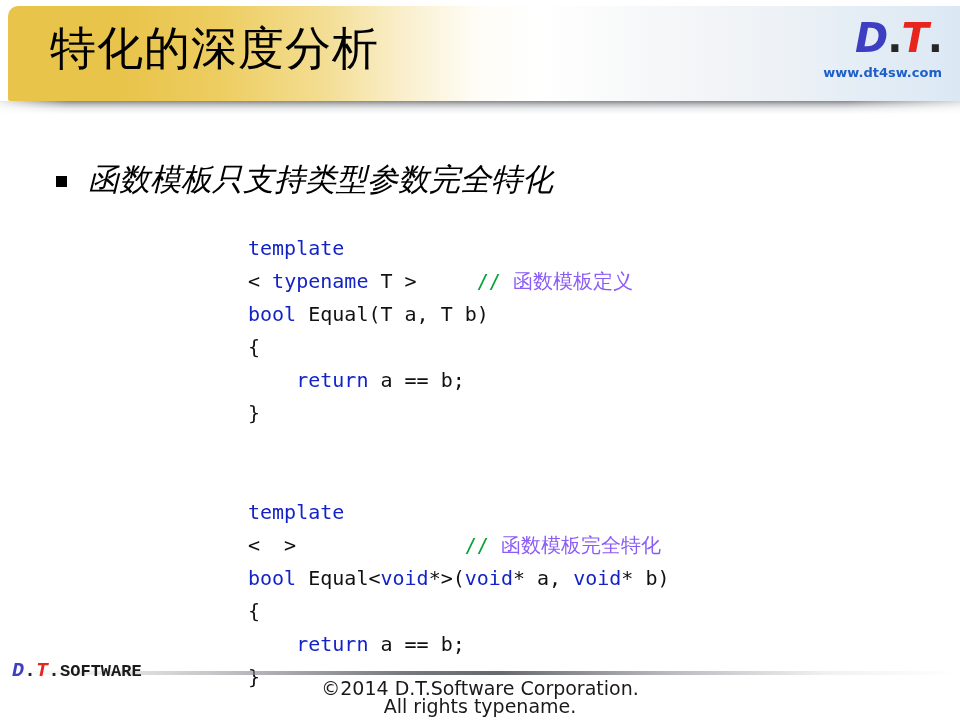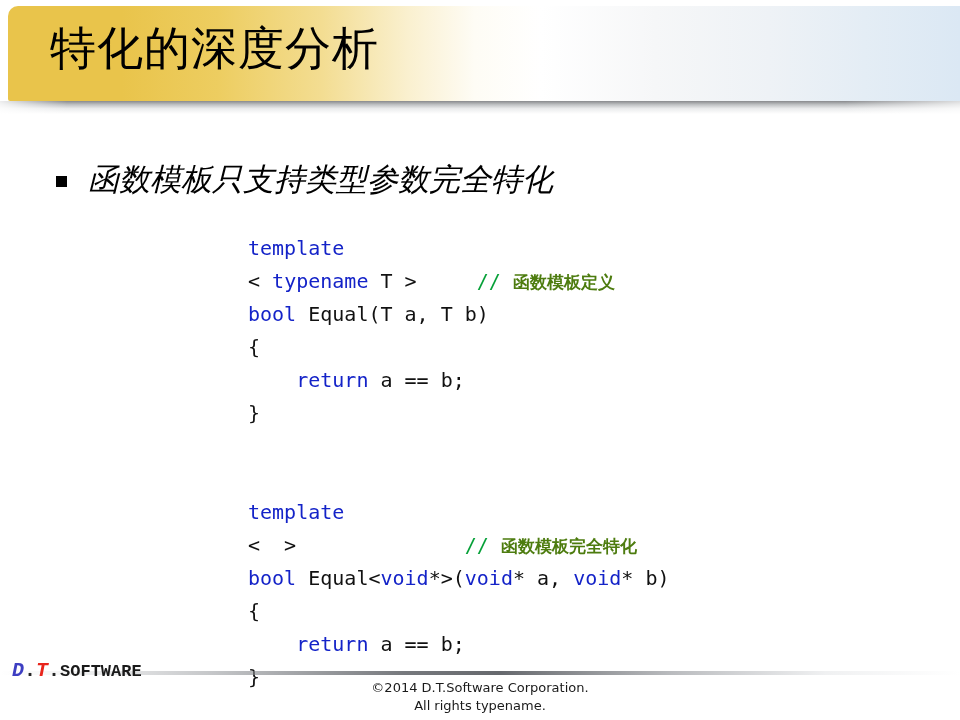--- a/index.html
+++ b/index.html
@@ -150,24 +150,24 @@
     line-height: 33px;
     color: #111111;
     white-space: pre;
     margin-left: 20px;
   }
   .code-line { height: 33px; white-space: pre; }
   .code-line.blank { height: 33px; }
   .kw   { color: #1423c8; }
   .cmt  { color: #06a038; }
   .cmt-cjk {
-    color: #4d7c0f;
-    font-family: "DejaVu Sans", sans-serif;
-    font-weight: bold;
-    font-size: 17px;
+    color: #8b5cf6;
+    font-family: "DejaVu Sans", sans-serif;
+    font-weight: normal;
+    font-size: 20px;
   }
   .id   { color: #111111; }
 
   
   .footer-rule {
     position: absolute;
     left: 0px;
     top: 671px;
     width: 960px;
     height: 4px;
@@ -198,21 +198,21 @@
     font-size: 17px;
     letter-spacing: 0px;
   }
   .footer-copy {
     position: absolute;
     left: 280px;
     top: 679px;
     width: 400px;
     text-align: center;
     font-family: "DejaVu Sans", sans-serif;
-    font-size: 13px;
+    font-size: 19px;
     line-height: 18px;
     color: #1a1a1a;
   }
   .footer-link-wrap {
     position: absolute;
     left: 690px;
     top: 687px;
     width: 262px;
     height: 26px;
   }
@@ -244,20 +244,24 @@
 </head>
 <body>
 
 <div id="slide">
 
   <div class="header-band"></div>
   <div class="header-shadow"></div>
 
   <div class="slide-title">特化的深度分析</div>
 
+  <div class="header-logo">
+    <div class="logo-mark"><span class="logo-d">D</span><span class="logo-dot">.</span><span class="logo-t">T</span><span class="logo-dot">.</span></div>
+    <div class="logo-url">www.dt4sw.com</div>
+  </div>
 
   <div class="bullet-row">
     <div class="bullet-mark"></div>
     <div class="bullet-text">函数模板只支持类型参数完全特化</div>
   </div>
 
   <div class="code-block" id="code-block"><div class="code-line"><span class="kw">template</span></div><div class="code-line"><span class="id">&lt; </span><span class="kw">typename</span><span class="id"> T &gt;</span><span class="id">     </span><span class="cmt">// </span><span class="cmt-cjk">函数模板定义</span></div><div class="code-line"><span class="kw">bool</span><span class="id"> Equal(T a, T b)</span></div><div class="code-line"><span class="id">{</span></div><div class="code-line"><span class="id">    </span><span class="kw">return</span><span class="id"> a == b;</span></div><div class="code-line"><span class="id">}</span></div><div class="code-line blank"><span class="id"></span></div><div class="code-line blank"><span class="id"></span></div><div class="code-line"><span class="kw">template</span></div><div class="code-line"><span class="id">&lt;  &gt;</span><span class="id">              </span><span class="cmt">// </span><span class="cmt-cjk">函数模板完全特化</span></div><div class="code-line"><span class="kw">bool</span><span class="id"> Equal&lt;</span><span class="kw">void</span><span class="id">*&gt;(</span><span class="kw">void</span><span class="id">* a, </span><span class="kw">void</span><span class="id">* b)</span></div><div class="code-line"><span class="id">{</span></div><div class="code-line"><span class="id">    </span><span class="kw">return</span><span class="id"> a == b;</span></div><div class="code-line"><span class="id">}</span></div></div>
 
   <div class="footer-rule"></div>
 

